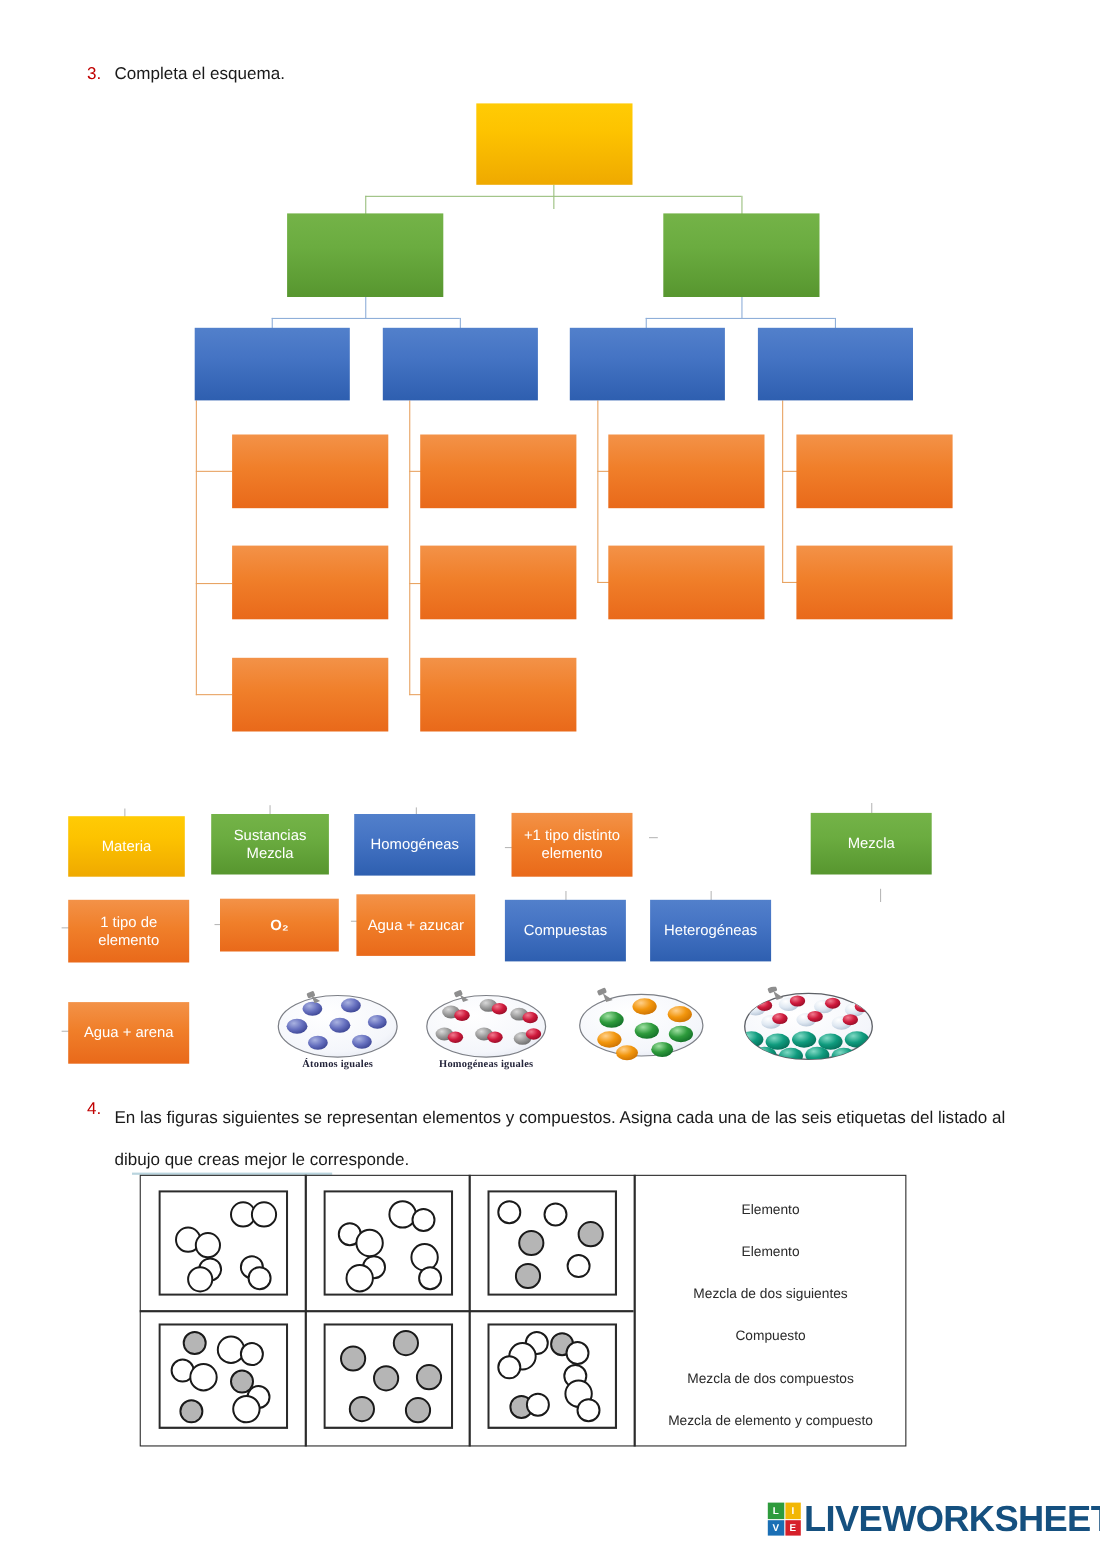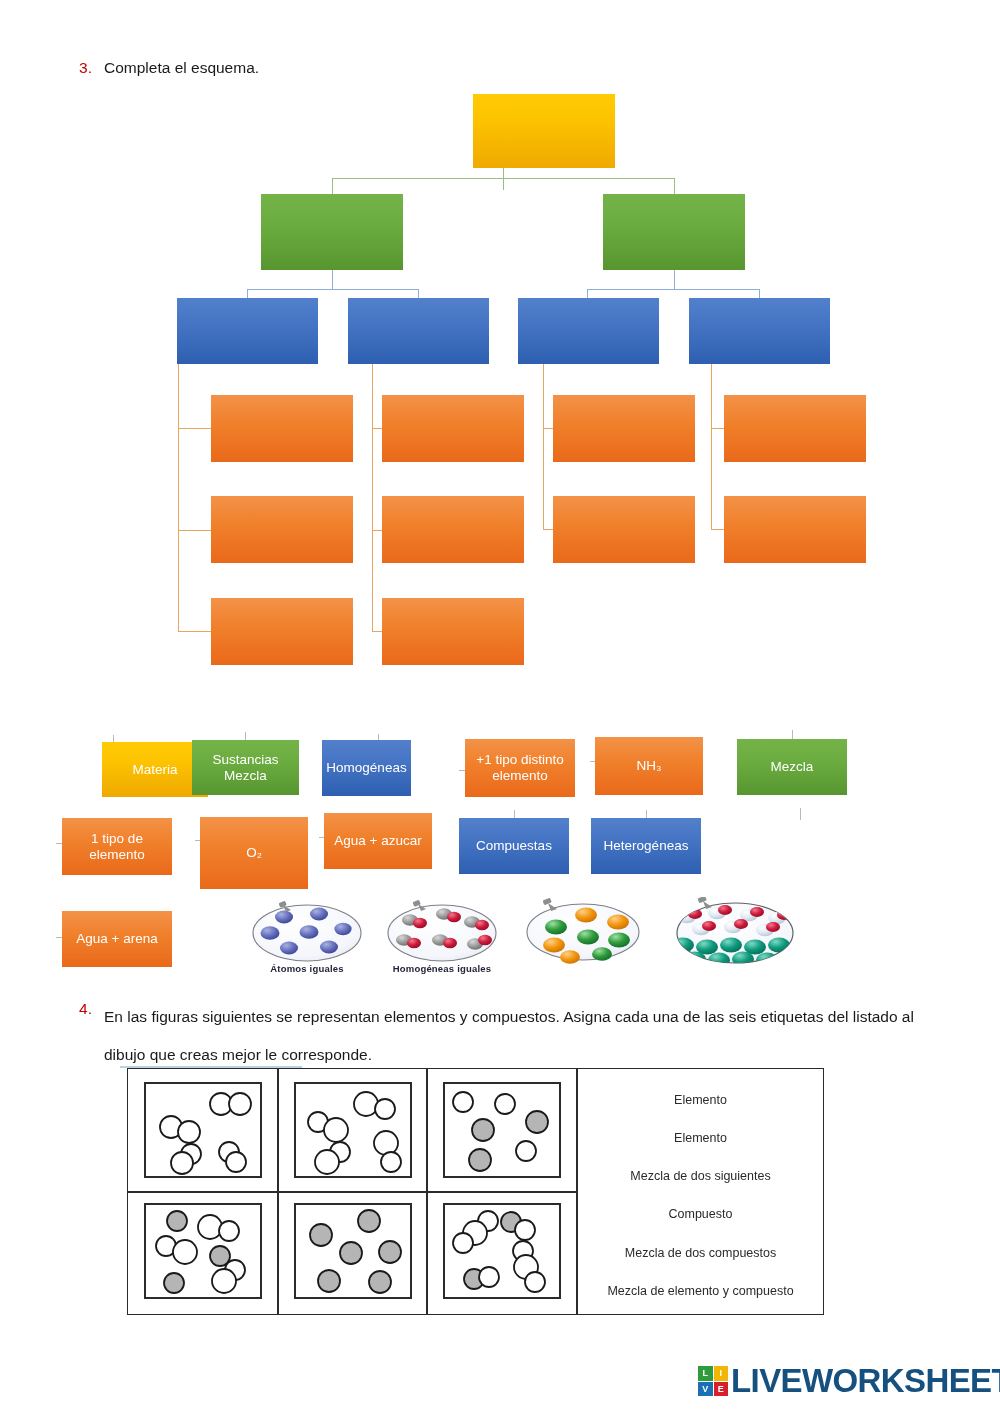--- a/index.html
+++ b/index.html
@@ -33,21 +33,21 @@
   #chart { position: absolute; left: 0; top: 90px; width: 1000px; height: 590px; }
   .node {
     position: absolute;
     display: flex; align-items: center; justify-content: center;
     text-align: center;
     color: #ffffff;
     font-size: 13.5px;
     line-height: 1.15;
     padding: 2px 4px;
   }
-  .n-yellow { background: linear-gradient(180deg,#FFCB05 0%,#FDC300 35%,#EFA900 100%); margin-left: 40px; }
+  .n-yellow { background: linear-gradient(180deg,#FFCB05 0%,#FDC300 35%,#EFA900 100%); }
   .n-green  { background: linear-gradient(180deg,#74B348 0%,#6BAC40 40%,#57962F 100%); }
   .n-blue   { background: linear-gradient(180deg,#5280CB 0%,#4574C4 40%,#2E5FB0 100%); }
   .n-orange { background: linear-gradient(180deg,#F39248 0%,#F07F2A 45%,#E9691A 100%); }
   .ln-h { position: absolute; height: 1px; }
   .ln-v { position: absolute; width: 1px; }
   .c-green  { background: #9ABF7E; }
   .c-blue   { background: #8FAFD9; }
   .c-orange { background: #E8A463; }
 
   
@@ -58,21 +58,21 @@
     text-align: center; color: #fff; font-size: 13.5px; line-height: 1.18;
     padding: 2px 5px;
   }
   .stub { position: absolute; background: #b9b9b9; }
 
   
   .disc { position: absolute; }
   .disc-cap {
     position: absolute; width: 100%; text-align: center;
     font-size: 9.5px; font-weight: bold; color: #23243a;
-    font-family: Liberation Sans, sans-serif; letter-spacing: .2px;
+    font-family: Liberation Serif, serif; letter-spacing: .2px;
   }
 
   
   #tablewrap { position: absolute; left: 127px; top: 1068px; width: 697px; height: 247px; }
   .tbl-line { position: absolute; background: #cfd6da; }
   .tbl-outer { position: absolute; inset: 0; border: 1.5px solid #2b2b2b; }
   .cell { position: absolute; }
   .label-col { position: absolute; }
   .lbl {
     position: absolute; width: 100%; text-align: center;
@@ -170,36 +170,35 @@
 
 <div id="bank">
 
   <div class="stub" style="left:113px; top:10px; width:1px; height:12px;"></div>
   <div class="chip n-yellow" style="left:62px; top:17px; width:106px; height:55px;">Materia</div>
 
   <div class="stub" style="left:245px; top:7px; width:1px; height:12px;"></div>
   <div class="chip n-green" style="left:192px; top:15px; width:107px; height:55px;">Sustancias Mezcla</div>
 
   <div class="stub" style="left:378px; top:9px; width:1px; height:12px;"></div>
-  <div class="chip n-blue" style="left:322px; top:15px; width:89px; height:56px;">Homogéneas</div>
+  <div class="chip n-blue" style="left:322px; top:15px; width:110px; height:56px;">Homogéneas</div>
 
   <div class="stub" style="left:459px; top:45px; width:8px; height:1px;"></div>
   <div class="chip n-orange" style="left:465px; top:14px; width:110px; height:58px;">+1 tipo distinto elemento</div>
 
   <div class="stub" style="left:590px; top:36px; width:8px; height:1px;"></div>
-  <div class="chip n-orange" style="left:595px; top:12px; width:108px; height:58px;">NH₃</div>
 
   <div class="stub" style="left:792px; top:5px; width:1px; height:12px;"></div>
   <div class="chip n-green" style="left:737px; top:14px; width:110px; height:56px;">Mezcla</div>
 
   <div class="stub" style="left:56px; top:118px; width:8px; height:1px;"></div>
   <div class="chip n-orange" style="left:62px; top:93px; width:110px; height:57px;">1 tipo de elemento</div>
 
   <div class="stub" style="left:195px; top:115px; width:8px; height:1px;"></div>
-  <div class="chip n-orange" style="left:200px; top:92px; width:108px; height:72px;">O₂</div>
+  <div class="chip n-orange" style="left:200px; top:92px; width:108px; height:48px;font-weight:bold;">O₂</div>
 
   <div class="stub" style="left:319px; top:112px; width:8px; height:1px;"></div>
   <div class="chip n-orange" style="left:324px; top:88px; width:108px; height:56px;">Agua + azucar</div>
 
   <div class="stub" style="left:514px; top:85px; width:1px; height:12px;"></div>
   <div class="chip n-blue" style="left:459px; top:93px; width:110px; height:56px;">Compuestas</div>
 
   <div class="stub" style="left:646px; top:85px; width:1px; height:12px;"></div>
   <div class="chip n-blue" style="left:591px; top:93px; width:110px; height:56px;">Heterogéneas</div>
 

